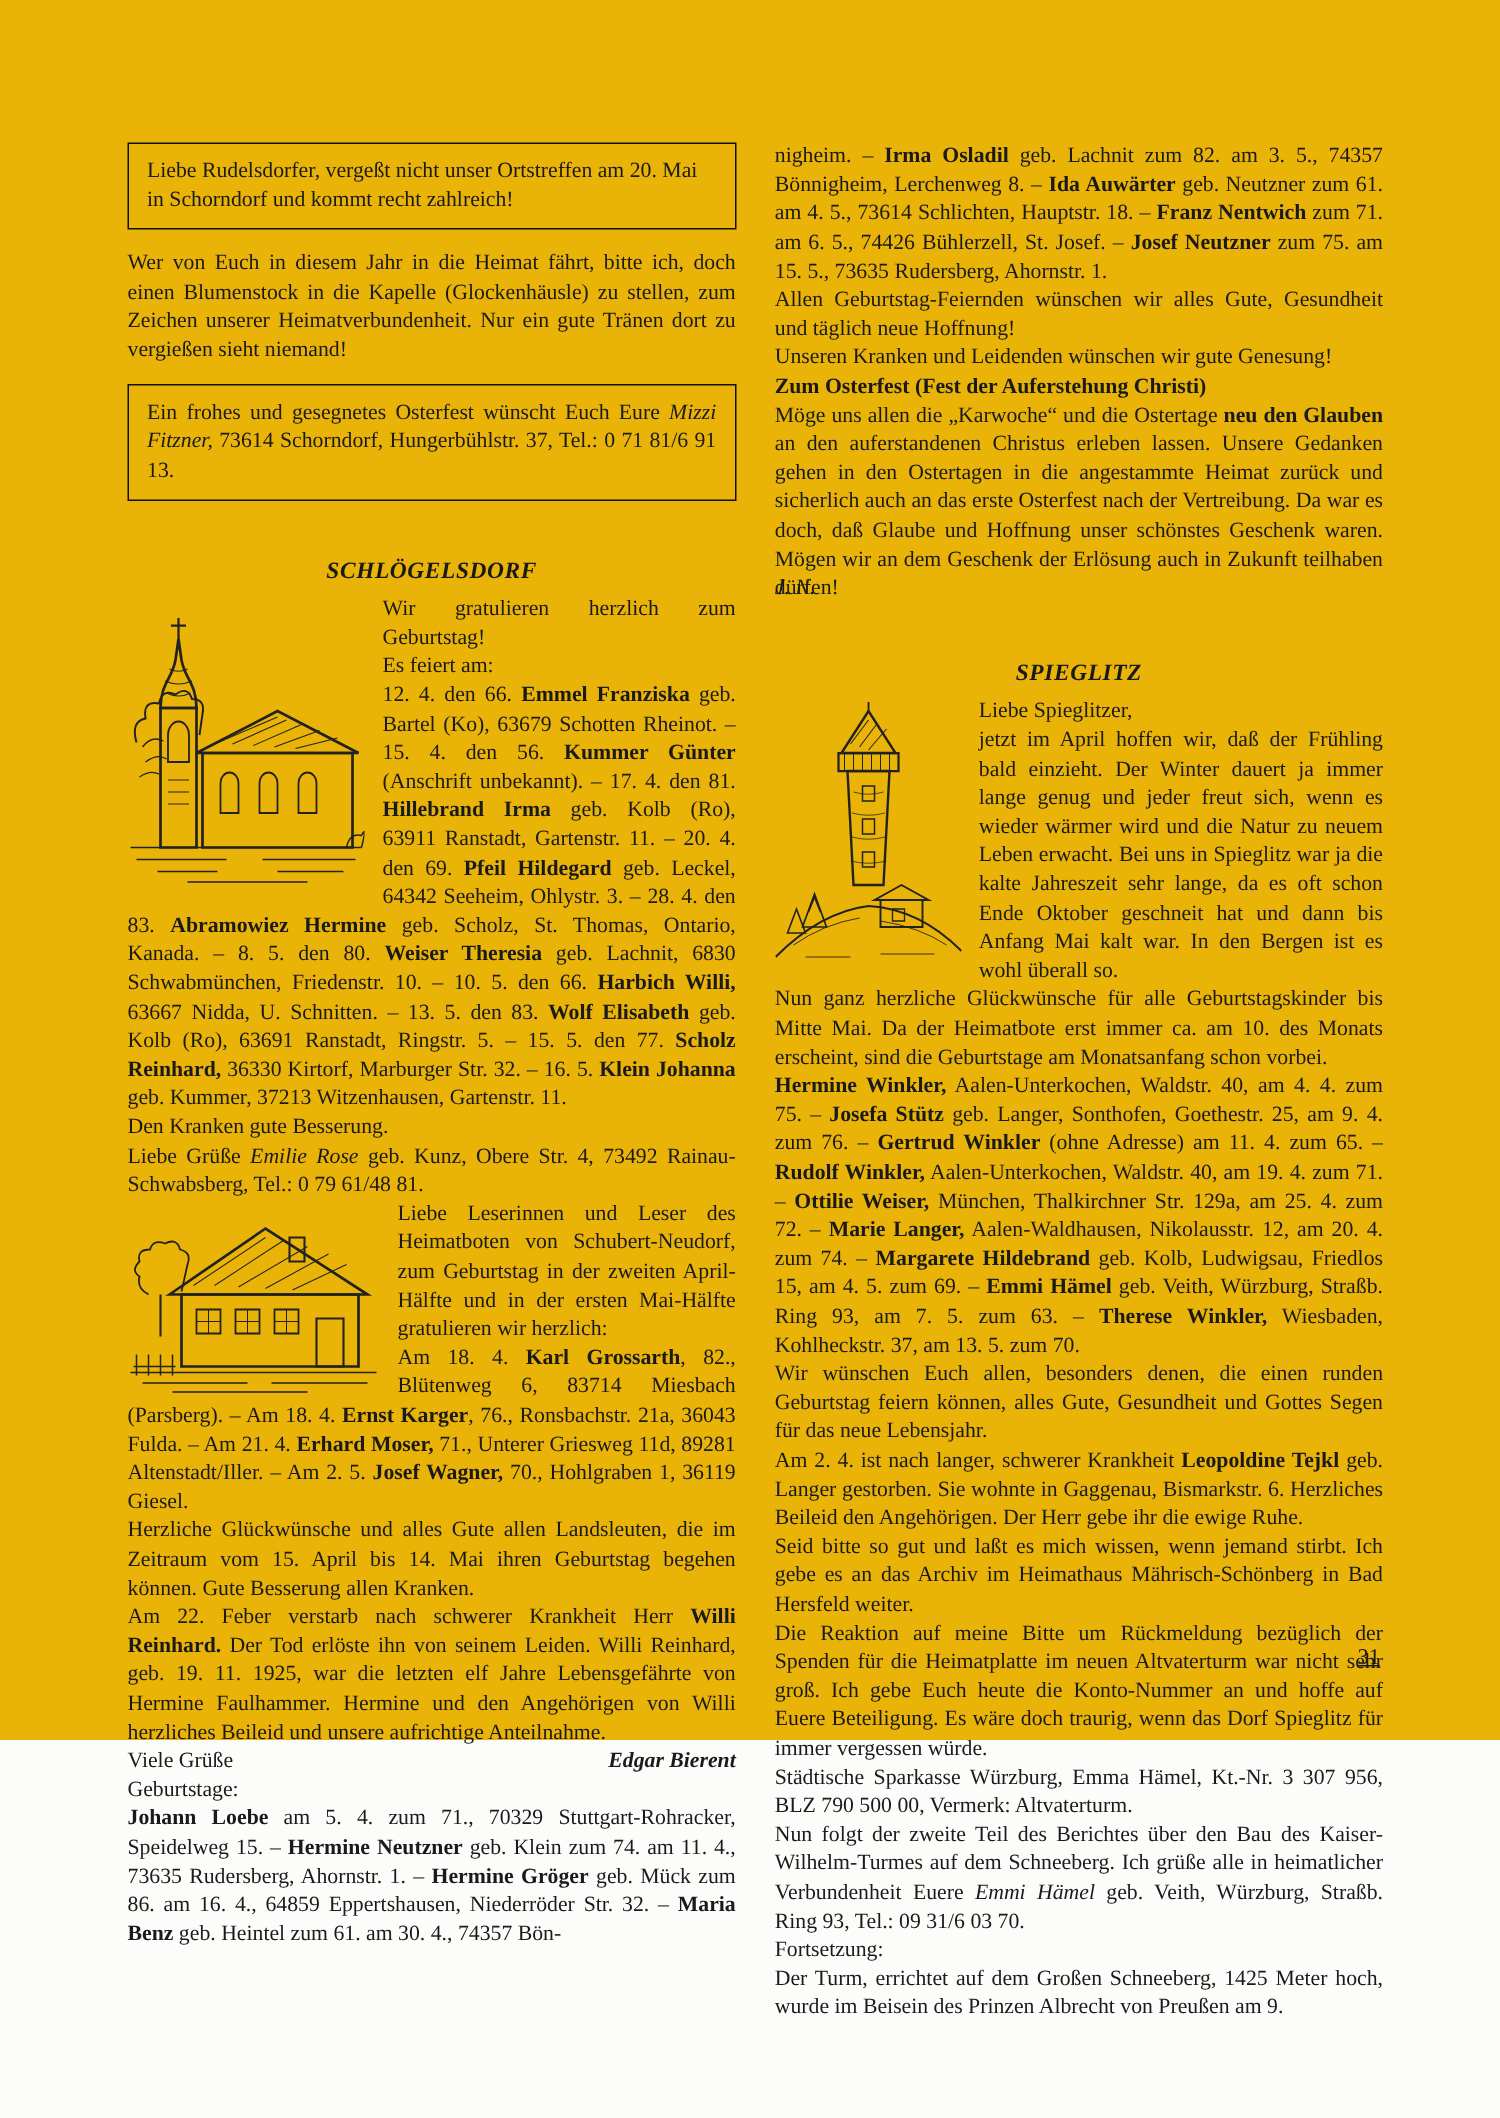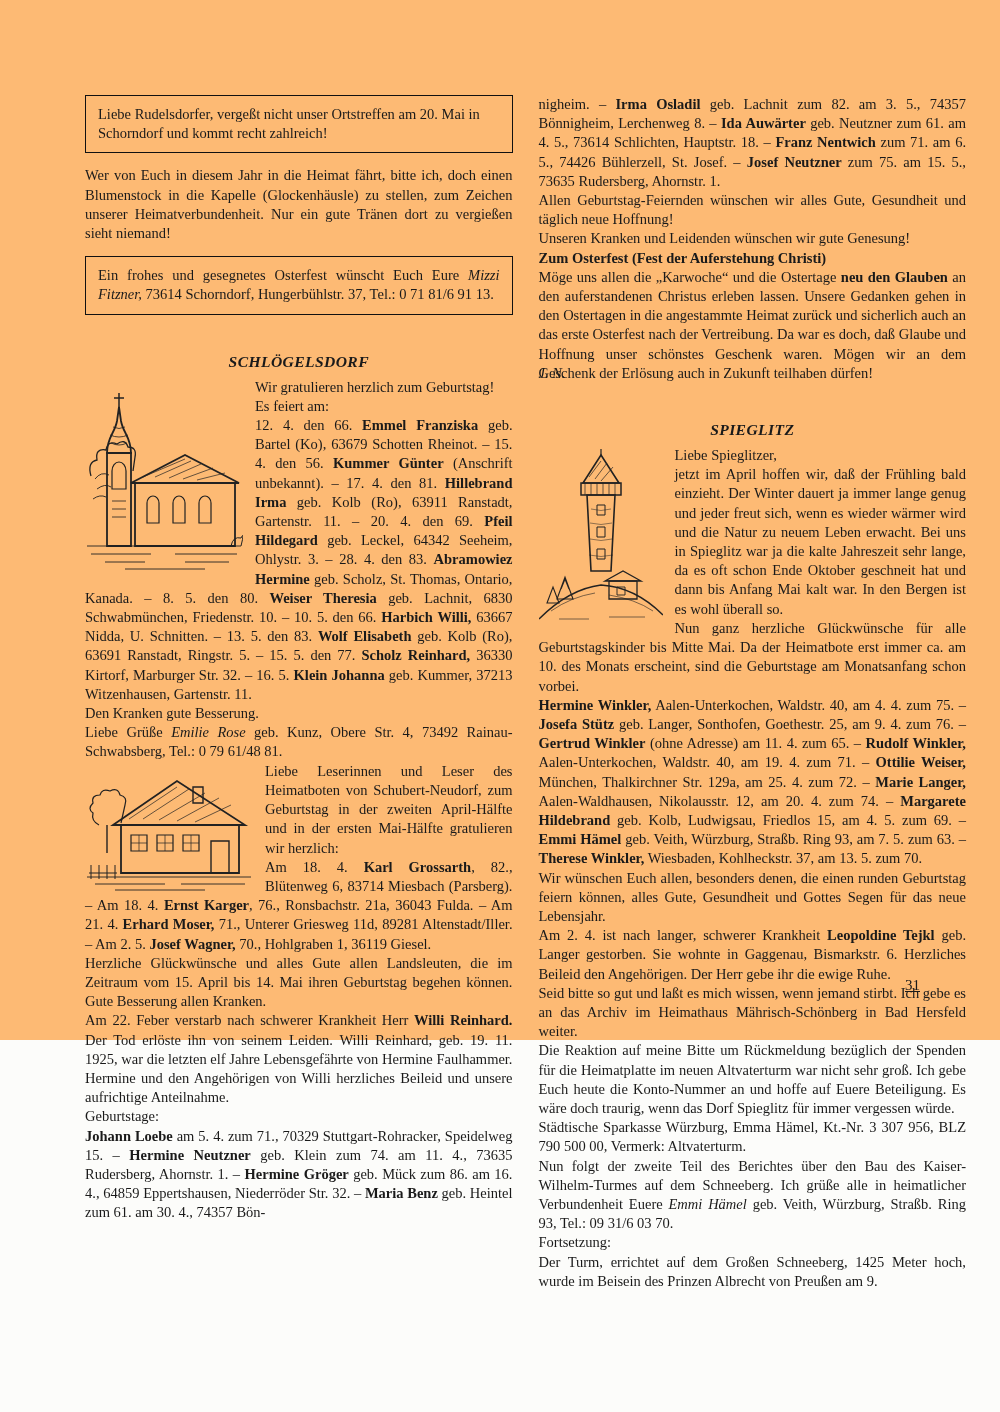--- a/index.html
+++ b/index.html
@@ -1,22 +1,22 @@
 <!DOCTYPE html>
 <html lang="de"><head>
 <meta charset="utf-8">
 <style>
   html, body { margin:0; padding:0; }
   body {
     width:1000px; height:1412px; overflow:hidden;
     background:#fcfcfa; color:#1a1a1a;
     font-family:"Liberation Serif", serif;
   }
-  .page { position:relative; width:1000px; height:1040px; box-sizing:border-box;
-          padding:95px 34px 0 85px; background:#fdba74; }
+  .page { position:relative; width:1000px; height:1160px; box-sizing:border-box;
+          padding:95px 78px 0 85px; background:#eab308; }
   .columns { display:flex; gap:26px; }
   .col { flex:1; min-width:0; }
   .body-text, .rich {
     font-size:14.5px; line-height:19.2px; text-align:justify;
     margin:0; hyphens:auto;
   }
   .box { border:1.5px solid #111; padding:9px 12px; margin:0 0 13px 0; }
   .box .rich { text-align:left; }
   .box.just .rich { text-align:justify; }
   .para-gap { margin-bottom:13px; }
@@ -98,20 +98,24 @@
             <rect x="98" y="70" width="16" height="16" fill="none" stroke="#222" stroke-width="1.2"></rect>
             <path d="M54 70 v16 M46 78 h16 M80 70 v16 M72 78 h16 M106 70 v16 M98 78 h16" stroke="#222" stroke-width="0.7"></path>
             <rect x="126" y="76" width="18" height="32" fill="none" stroke="#222" stroke-width="1.4"></rect>
             <path d="M4 108 h28 M6 100 v14 M14 100 v14 M22 100 v14 M30 100 v14" stroke="#222" stroke-width="1" fill="none"></path>
             <path d="M2 112 h164 M10 119 h70 M96 119 h64 M30 125 h90" stroke="#222" stroke-width="0.9" fill="none"></path>
           </svg>
         </span>
         <p class="body-text"><span>Liebe Leserinnen und Leser des Heimatboten von Schubert-Neudorf, zum Geburtstag in der zweiten April-Hälfte und in der ersten Mai-Hälfte gratulieren wir herzlich:</span><br><span>Am 18. 4. </span><span class="b">Karl Grossarth</span><span>, 82., Blütenweg 6, 83714 Miesbach (Parsberg). – Am 18. 4. </span><span class="b">Ernst Karger</span><span>, 76., Ronsbachstr. 21a, 36043 Fulda. – Am 21. 4. </span><span class="b">Erhard Moser,</span><span> 71., Unterer Griesweg 11d, 89281 Altenstadt/Iller. – Am 2. 5. </span><span class="b">Josef Wagner,</span><span> 70., Hohlgraben 1, 36119 Giesel.</span></p>
         <p class="body-text"><span>Herzliche Glückwünsche und alles Gute allen Landsleuten, die im Zeitraum vom 15. April bis 14. Mai ihren Geburtstag begehen können. Gute Besserung allen Kranken.</span></p>
         <p class="body-text"><span>Am 22. Feber verstarb nach schwerer Krankheit Herr </span><span class="b">Willi Reinhard.</span><span> Der Tod erlöste ihn von seinem Leiden. Willi Reinhard, geb. 19. 11. 1925, war die letzten elf Jahre Lebensgefährte von Hermine Faulhammer. Hermine und den Angehörigen von Willi herzliches Beileid und unsere aufrichtige Anteilnahme.</span></p>
+        <div class="sign-row">
+          <span>Viele Grüße</span>
+          <span class="sig-bold-italic">Edgar Bierent</span>
+        </div>
       </div>
 
       <p class="label-line">Geburtstage:</p>
       <p class="body-text"><span class="b">Johann Loebe</span><span> am 5. 4. zum 71., 70329 Stuttgart-Rohracker, Speidelweg 15. – </span><span class="b">Hermine Neutzner</span><span> geb. Klein zum 74. am 11. 4., 73635 Rudersberg, Ahornstr. 1. – </span><span class="b">Hermine Gröger</span><span> geb. Mück zum 86. am 16. 4., 64859 Eppertshausen, Niederröder Str. 32. – </span><span class="b">Maria Benz</span><span> geb. Heintel zum 61. am 30. 4., 74357 Bön-</span></p>
     </div>
 
     <div class="col">
 
       <p class="body-text"><span>nigheim. – </span><span class="b">Irma Osladil</span><span> geb. Lachnit zum 82. am 3. 5., 74357 Bönnigheim, Lerchenweg 8. – </span><span class="b">Ida Auwärter</span><span> geb. Neutzner zum 61. am 4. 5., 73614 Schlichten, Hauptstr. 18. – </span><span class="b">Franz Nentwich</span><span> zum 71. am 6. 5., 74426 Bühlerzell, St. Josef. – </span><span class="b">Josef Neutzner</span><span> zum 75. am 15. 5., 73635 Rudersberg, Ahornstr. 1.</span><br><span>Allen Geburtstag-Feiernden wünschen wir alles Gute, Gesundheit und täglich neue Hoffnung!</span><br><span>Unseren Kranken und Leidenden wünschen wir gute Genesung!</span><br><span class="b">Zum Osterfest (Fest der Auferstehung Christi)</span><br><span>Möge uns allen die „Karwoche“ und die Ostertage </span><span class="b">neu den Glauben</span><span> an den auferstandenen Christus erleben lassen. Unsere Gedanken gehen in den Ostertagen in die angestammte Heimat zurück und sicherlich auch an das erste Osterfest nach der Vertreibung. Da war es doch, daß Glaube und Hoffnung unser schönstes Geschenk waren. Mögen wir an dem Geschenk der Erlösung auch in Zukunft teilhaben dürfen!</span></p>
       <div class="signoff-right">

